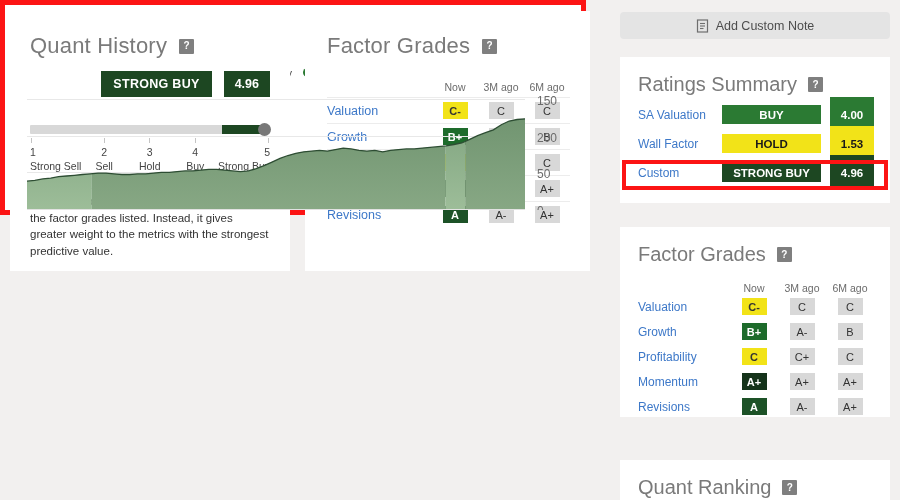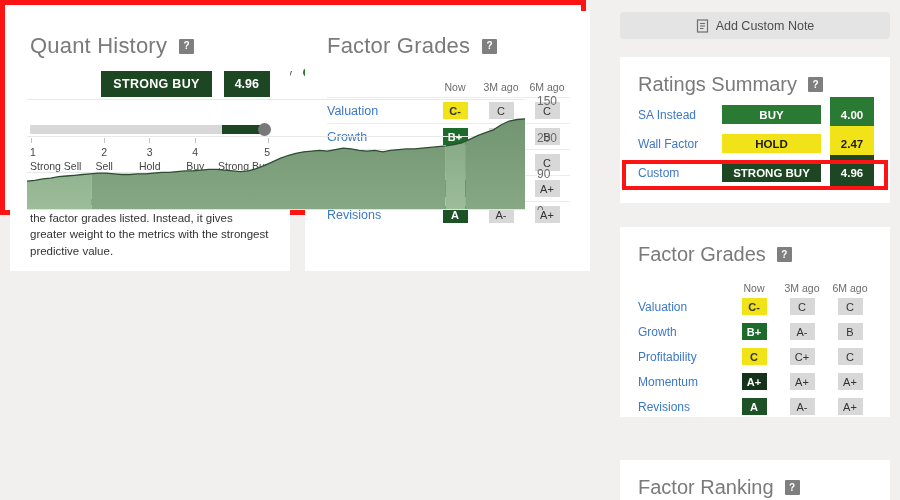--- a/index.html
+++ b/index.html
@@ -315,21 +315,21 @@
                 <rect x="418.3" y="0" width="19.9" height="110" fill="#a7c6a2"></rect>
                 <rect x="438.2" y="0" width="59.8" height="110" fill="#8fae8b"></rect>
               </g>
               <g clip-path="url(#areaClip)">
                 <rect x="0" y="0" width="498" height="110" fill="url(#areaGrad)" opacity="0.45"></rect>
               </g>
               <path d="M0,82.1 L7.9,81.4 L15.8,79.9 L23.7,79.2 L31.6,77.7 L39.5,77.0 L47.4,76.3 L55.3,75.5 L63.2,74.8 L71.1,74.1 L79.0,74.1 L87.0,74.8 L94.9,75.5 L102.8,75.5 L110.7,74.8 L118.6,74.8 L126.5,74.1 L134.4,73.3 L142.3,73.3 L150.2,72.6 L158.1,71.9 L166.0,71.9 L173.9,71.1 L181.8,70.4 L189.7,70.4 L197.6,71.1 L205.5,71.9 L213.4,72.6 L221.3,71.9 L229.2,69.7 L237.1,66.7 L245.0,63.1 L253.0,59.4 L260.9,56.5 L268.8,54.3 L276.7,52.8 L284.6,52.1 L292.5,51.3 L300.4,52.1 L308.3,50.6 L316.2,49.1 L324.1,49.9 L332.0,51.3 L339.9,52.1 L347.8,51.3 L355.7,52.8 L363.6,51.3 L371.5,50.6 L379.4,49.9 L387.3,49.9 L395.2,49.1 L403.1,48.4 L411.0,47.7 L419.0,46.9 L426.9,45.5 L434.8,44.0 L442.7,40.3 L450.6,36.7 L458.5,33.7 L466.4,30.8 L474.3,25.7 L482.2,22.0 L490.1,20.5 L498.0,19.8" fill="none" stroke="#2d4d33" stroke-width="1.3"></path>
             </svg></div>
         <div class="y-labels" id="y-labels">
             <div class="y-lab" style="top: 111px;">0</div>
-            <div class="y-lab" style="top: 74.3px;">90</div>
+            <div class="y-lab" style="top: 74.3px;">50</div>
             <div class="y-lab" style="top: 37.7px;">200</div>
             <div class="y-lab" style="top: 1px;">150</div>
           </div>
         <div class="x-axis" id="x-axis">
             <div class="x-tick" style="left: 0px;"></div>
             <div class="x-tick" style="left: 122px;"></div>
             <div class="x-tick" style="left: 244px;"></div>
             <div class="x-tick" style="left: 366px;"></div>
             <div class="x-tick" style="left: 490.5px;"></div>
           </div>
@@ -347,28 +347,28 @@
     <span>Add Custom Note</span>
   </div>
 
   <div class="card" id="ratings-summary-card">
     <div class="rs-title">
       <span>Ratings Summary</span>
       <span class="help-badge">?</span>
     </div>
     <div id="rs-rows">
         <div class="rs-row">
-          <div class="rs-name">SA Instead</div>
+          <div class="rs-name">SA Valuation</div>
           <div class="rs-pill p-green">BUY</div>
           <div class="rs-val v-green">4.00</div>
         </div>
         <div class="rs-row">
           <div class="rs-name">Wall Factor</div>
           <div class="rs-pill p-yellow">HOLD</div>
-          <div class="rs-val v-yellow">2.47</div>
+          <div class="rs-val v-yellow">1.53</div>
         </div>
         <div class="rs-row">
           <div class="rs-name">Custom</div>
           <div class="rs-pill p-dark">STRONG BUY</div>
           <div class="rs-val v-dark">4.96</div>
         </div>
       </div>
   </div>
   <div id="quant-highlight"></div>
 
@@ -442,18 +442,18 @@
           </div>
           <div class="rfg-cell">
             <span class="grade g-gray">A+</span>
           </div>
         </div>
       </div>
   </div>
 
   <div class="card" id="quant-ranking-card">
     <div class="qrk-title">
-      <span>Factor Ranking</span>
+      <span>Quant Ranking</span>
       <span class="help-badge">?</span>
     </div>
   </div>
 
 </div>
 
 </body></html>

